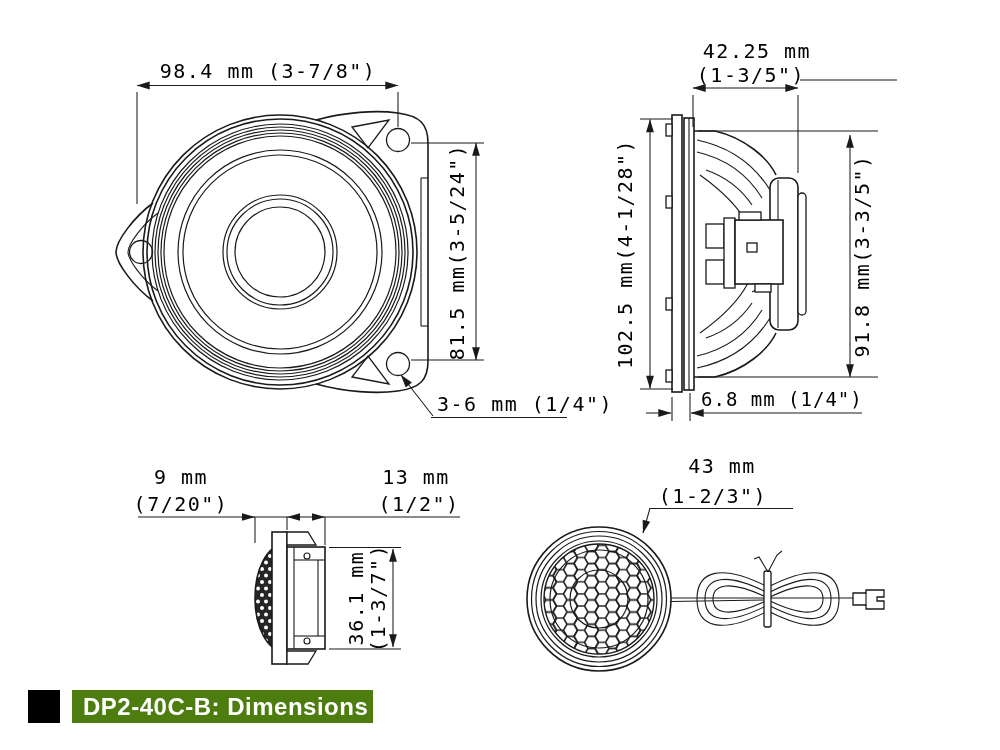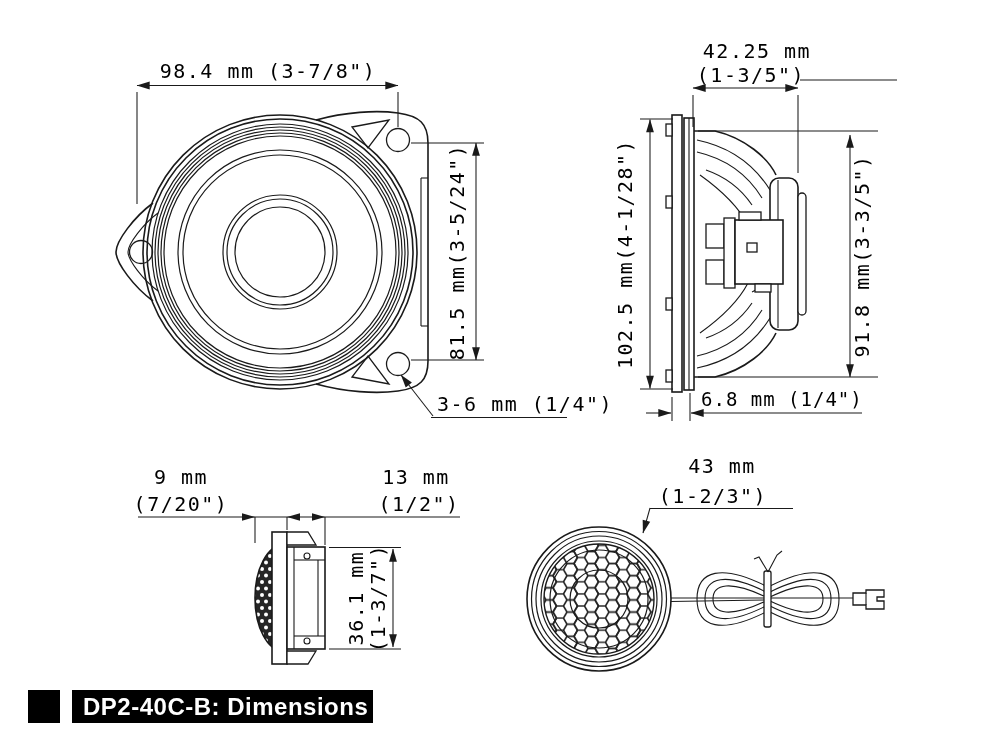--- a/index.html
+++ b/index.html
@@ -11,21 +11,21 @@
   .o2{fill:#ffffff;stroke:#1a1a1a;stroke-width:1.3;}
   .c{fill:none;stroke:#1a1a1a;stroke-width:1.6;}           
   .c2{fill:none;stroke:#1a1a1a;stroke-width:1.2;}
   .i{fill:none;stroke:#1a1a1a;stroke-width:1.1;}           
   .d{fill:none;stroke:#1a1a1a;stroke-width:1.05;}          
   .ah{fill:#1a1a1a;stroke:none;}                           
   .dt{font-family:"DejaVu Sans Mono",monospace;font-size:20px;letter-spacing:1.5px;fill:#000;}
   .dts{font-family:"DejaVu Sans Mono",monospace;font-size:19px;letter-spacing:1px;fill:#000;}
   
   .footer-square{position:absolute;left:28px;top:690px;width:32px;height:33px;background:#000;}
-  .footer-bar{position:absolute;left:72px;top:690px;width:301px;height:33px;background:#000000;
+  .footer-bar{position:absolute;left:72px;top:690px;width:301px;height:33px;background:#4d7c0f;
               display:flex;align-items:center;}
   .footer-bar span{color:#fff;font-family:"Liberation Sans","DejaVu Sans",sans-serif;
                    font-weight:bold;font-size:24px;padding-left:11px;letter-spacing:0.5px;white-space:nowrap;}
 </style>
 </head>
 <body>
 
 <div class="canvas">
 <svg width="1000" height="750" viewBox="0 0 1000 750">
   <defs>

